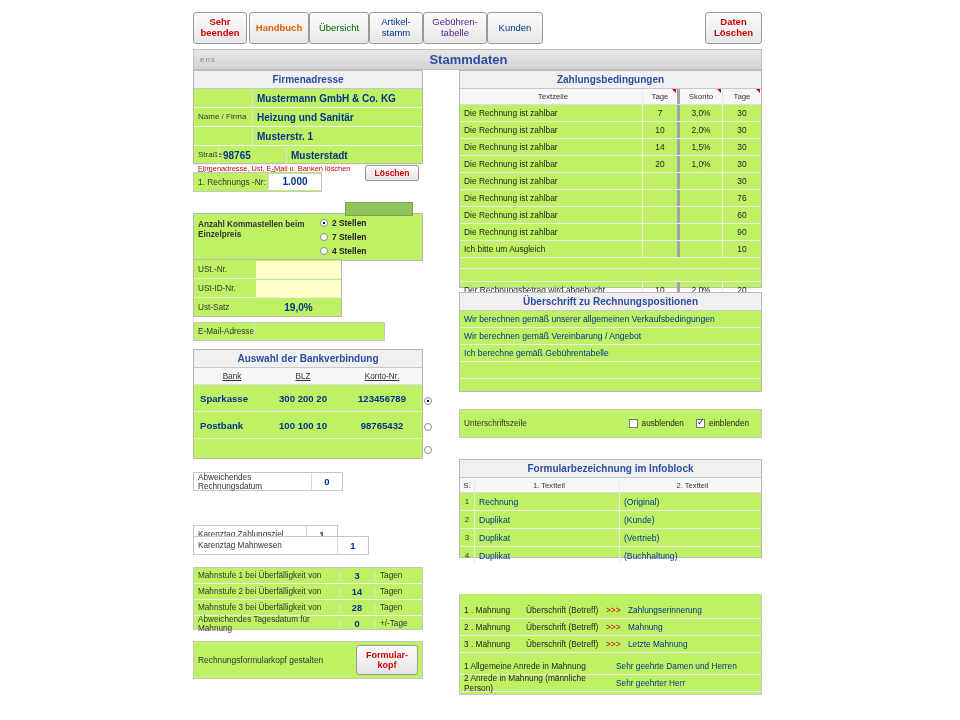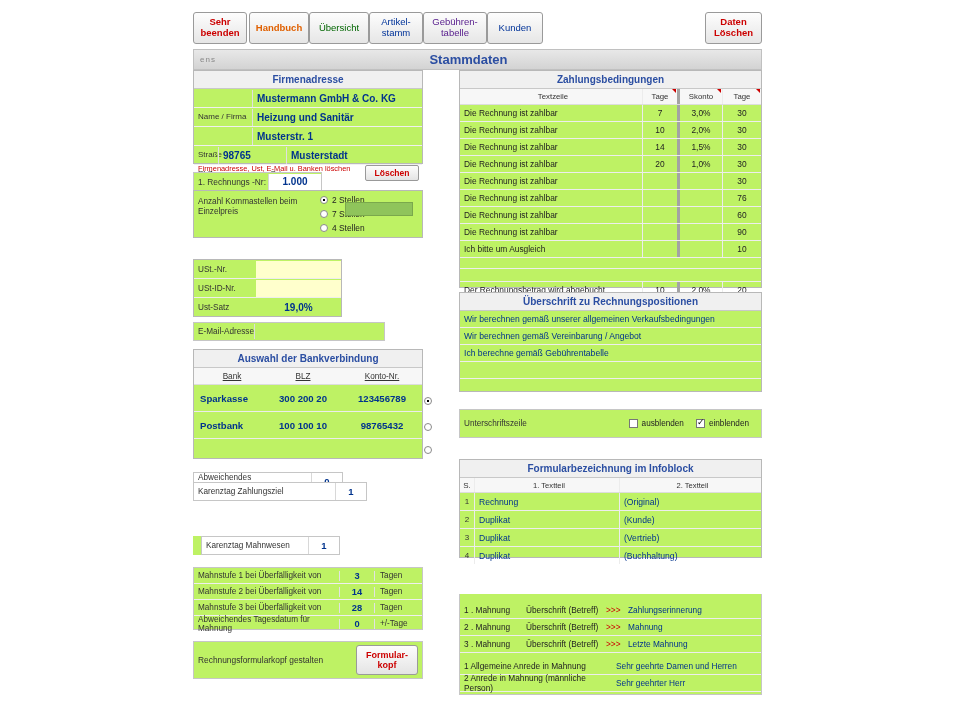--- a/index.html
+++ b/index.html
@@ -66,21 +66,21 @@
     width:52px;height:14px;border:1px solid #999;border-radius:2px;
     background:linear-gradient(#fdfdfd,#e4e4e4);
     color:#cc0000;font-size:8.5px;font-weight:bold;text-align:center;line-height:14px;
     margin-right:3px;cursor:pointer;
   }
 
   #rgnr{left:193px;top:172px;width:127px;height:18px;border:1px solid #c6c6c6;display:flex;align-items:center;}
   #rgnr .l{flex:1;font-size:8.4px;padding-left:4px;color:#333;}
   #rgnr .v{width:52px;height:16px;line-height:16px;text-align:center;background:#fff;border-left:1px solid #d5d5d5;color:#00338d;font-weight:bold;font-size:10px;}
 
-  #komma{left:193px;top:190px;width:228px;height:46px;}
+  #komma{left:193px;top:213px;width:228px;height:46px;font-weight:bold;}
   #komma .left{width:126px;font-size:8.2px;color:#333;padding:6px 4px;box-sizing:border-box;line-height:1.25;}
   #komma .right{flex:1;display:flex;flex-direction:column;justify-content:center;}
   .radio-line{display:flex;align-items:center;height:14px;font-size:8.4px;color:#222;}
   .radio{
     width:8px;height:8px;border:1px solid #8a8a8a;border-radius:50%;
     background:#fff;margin-right:4px;box-sizing:border-box;flex:none;
   }
   .greenbar{position:absolute;left:345px;top:202px;width:66px;height:12px;background:#8fc45b;border:1px solid #7aa84c;}
 
   #ust{left:193px;top:259px;width:147px;height:56px;}
@@ -97,22 +97,22 @@
   .bank-row{display:flex;height:26px;border-bottom:1px solid #ececec;font-size:9.6px;font-weight:bold;color:#00338d;}
   .bank-row div{display:flex;align-items:center;}
   .c1{width:70px;padding-left:6px;box-sizing:border-box;}
   .c2{width:78px;justify-content:center;}
   .c3{flex:1;justify-content:center;}
   .bank-radios{position:absolute;left:421px;top:349px;width:18px;height:108px;}
   .bank-radios .radio{margin:0;position:absolute;left:3px;}
   .radio.sel{background:radial-gradient(#000 0 34%, #fff 36%);}
 
   #abwrg{left:193px;top:472px;width:150px;height:19px;}
-  #karenz1{left:193px;top:482px;width:174px;height:19px;border-radius:7px;}
-  #karenz2{left:193px;top:536px;width:139px;height:19px;padding-left:8px;}
+  #karenz1{left:193px;top:525px;width:145px;height:19px;border-radius:7px;}
+  #karenz2{left:193px;top:536px;width:176px;height:19px;}
   .sm-row{display:flex;align-items:center;height:100%;border:1px solid #c6c6c6;box-sizing:border-box;background:#fff;}
   .sm-row .l{flex:1;font-size:8.2px;color:#333;padding-left:4px;}
   .sm-row .v{width:30px;height:17px;line-height:17px;text-align:center;border-left:1px solid #d8d8d8;font-size:9.5px;color:#00338d;font-weight:bold;}
 
   #mahn{left:193px;top:567px;width:228px;height:61px;border:1px solid #c6c6c6;}
   .mahn-row{display:flex;align-items:center;height:15px;border-bottom:1px solid #efefef;}
   .mahn-row .l{flex:1;font-size:8.2px;color:#333;padding-left:4px;}
   .mahn-row .v{width:34px;text-align:center;font-size:9.3px;font-weight:bold;color:#00338d;border-left:1px solid #e2e2e2;border-right:1px solid #e2e2e2;}
   .mahn-row .u{width:42px;font-size:8.2px;color:#333;padding-left:5px;}
 

